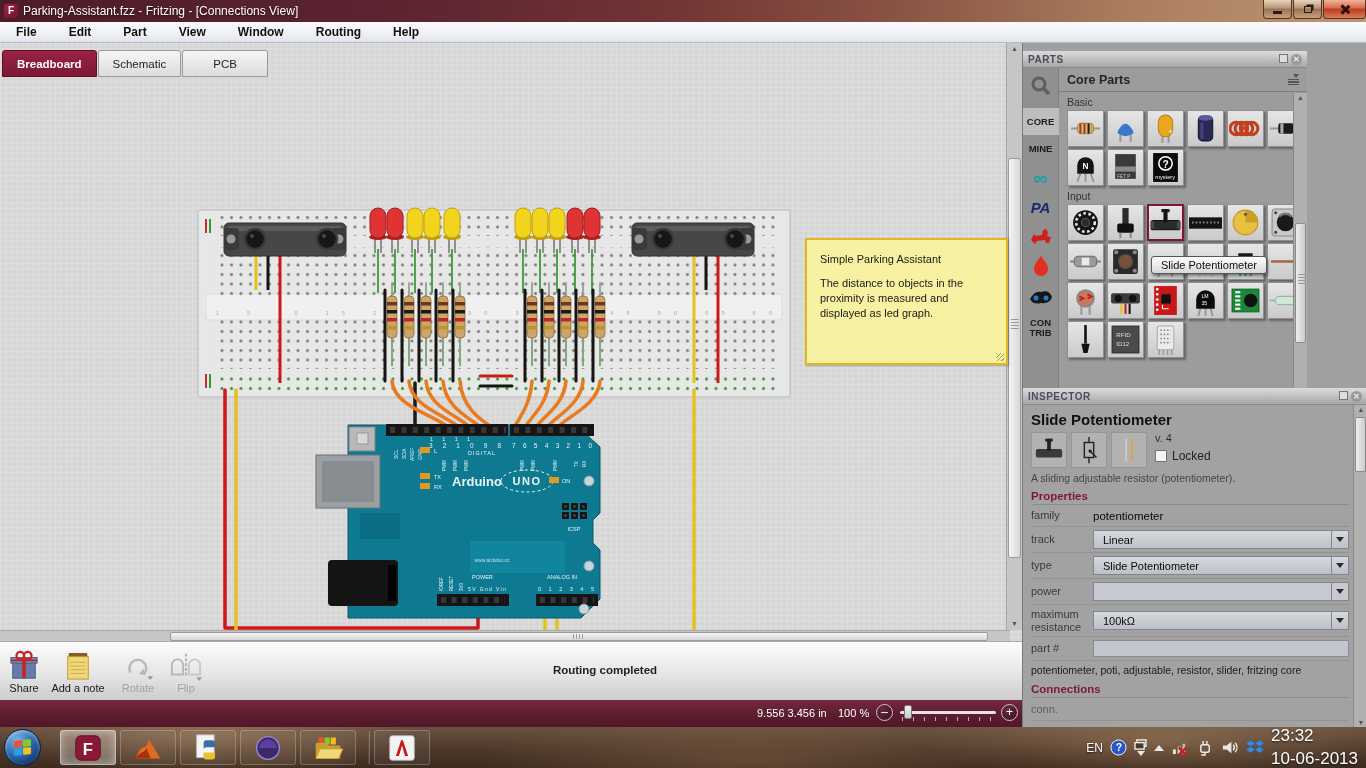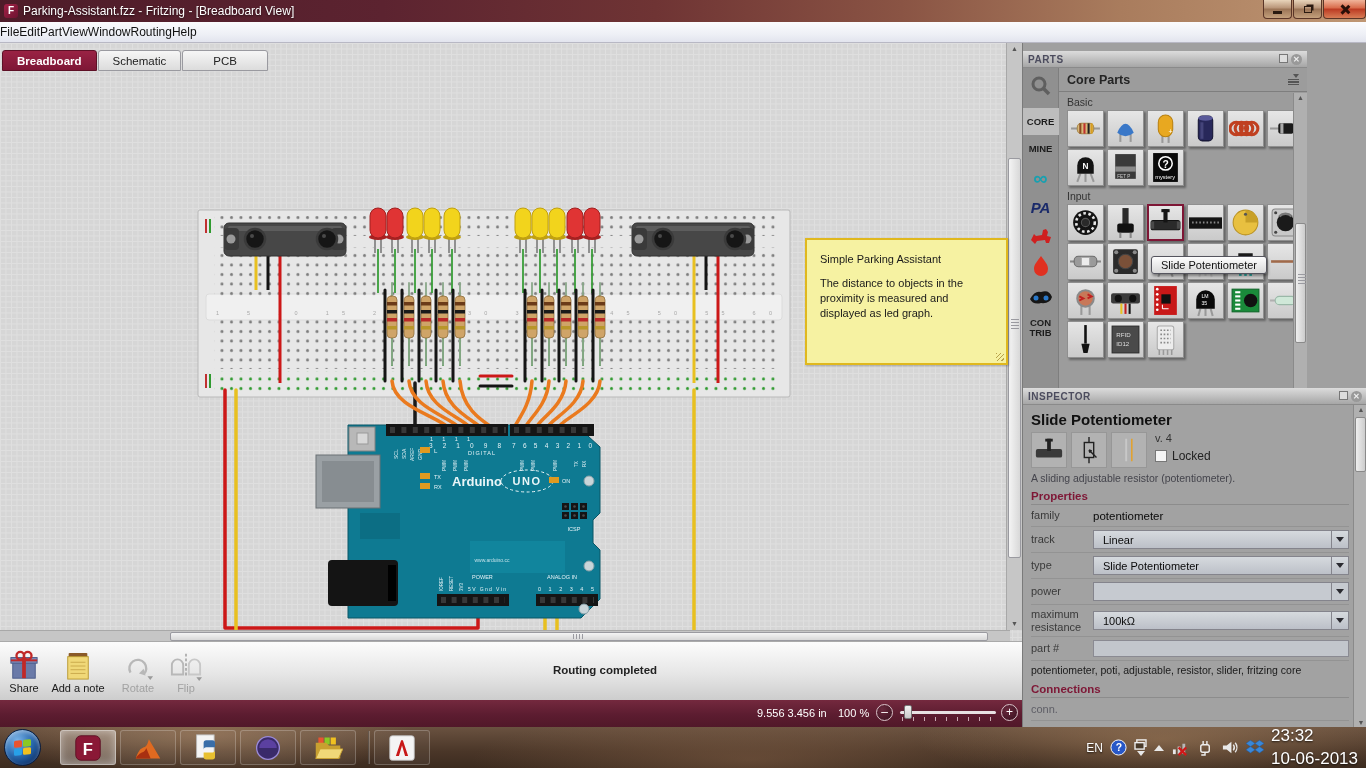--- a/index.html
+++ b/index.html
@@ -20,28 +20,28 @@
   .glyph-min{width:9px;height:3px;background:#2a1a10;margin-top:6px;}
   .glyph-restore{width:8px;height:7px;border:1.5px solid #2a1a10;background:transparent;box-shadow:2px -2px 0 -0.5px #2a1a10;}
   .glyph-x{position:relative;width:11px;height:11px;}
   .glyph-x:before,.glyph-x:after{content:"";position:absolute;left:5px;top:0;width:2.5px;height:11px;background:#2a1008;}
   .glyph-x:before{transform:rotate(45deg);} .glyph-x:after{transform:rotate(-45deg);}
 
   
   .menubar{position:absolute;left:0;top:22px;width:1366px;height:21px;
     background:linear-gradient(#fbfbfd,#eef0f6 60%,#e2e4ee);border-bottom:1px solid #b8b8c4;
     display:flex;align-items:center;font-size:12px;color:#111;}
-  .menu-item{padding:0 0;height:100%;display:flex;align-items:center;}
+  .menu-item{padding:0 16px;height:100%;display:flex;align-items:center;font-weight:bold;}
 
   
   .canvas{position:absolute;left:0;top:43px;width:1022px;height:598px;background:#d6d6d6;
     background-image:linear-gradient(#dfdfdf 1px,transparent 1px),linear-gradient(90deg,#dfdfdf 1px,transparent 1px);
     background-size:5.5px 5.5px;overflow:hidden;}
   .viewtabs{position:absolute;left:2px;top:7px;display:flex;z-index:5;}
-  .vtab{height:21px;padding:0 14px;font-size:11.5px;display:flex;align-items:center;border:1px solid #9a9aa0;border-radius:3px 3px 0 0;
+  .vtab{height:27px;padding:0 14px;font-size:11.5px;display:flex;align-items:center;border:1px solid #9a9aa0;border-radius:3px 3px 0 0;
     background:linear-gradient(#f6f6f6,#dcdcdc);color:#222;margin-right:1px;}
   .vtab.active{background:linear-gradient(#9a2244,#7e1736);color:#fff;border-color:#5e1026;font-weight:bold;}
   .vtab.pcb{padding:0 30px;}
 
   
   .note{position:absolute;left:805px;top:195px;width:203px;height:127px;background:#f6f2a2;
     border:2px solid #e0b81e;box-shadow:1px 1px 2px rgba(0,0,0,.25);font-size:11px;color:#1a1a1a;z-index:4;}
   .note-title{margin:13px 0 0 13px;}
   .note-body{margin:11px 13px 0 13px;width:168px;line-height:1.35;}
   .note-grip{position:absolute;right:2px;bottom:2px;width:8px;height:8px;
@@ -159,21 +159,21 @@
 
   svg text{font-family:"Liberation Sans",sans-serif;}
 </style>
 </head>
 <body>
 
 <div id="win">
 
   <div class="titlebar">
     <div class="appicon">F</div>
-    <div class="title-text">Parking-Assistant.fzz - Fritzing - [Breadboard View]</div>
+    <div class="title-text">Parking-Assistant.fzz - Fritzing - [Connections View]</div>
     <div class="winbtns">
       <div class="wbtn">
           <span class="glyph-min"></span>
         </div>
       <div class="wbtn">
           <span class="glyph-restore"></span>
         </div>
       <div class="wbtn close">
           <span class="glyph-x"></span>
         </div>

